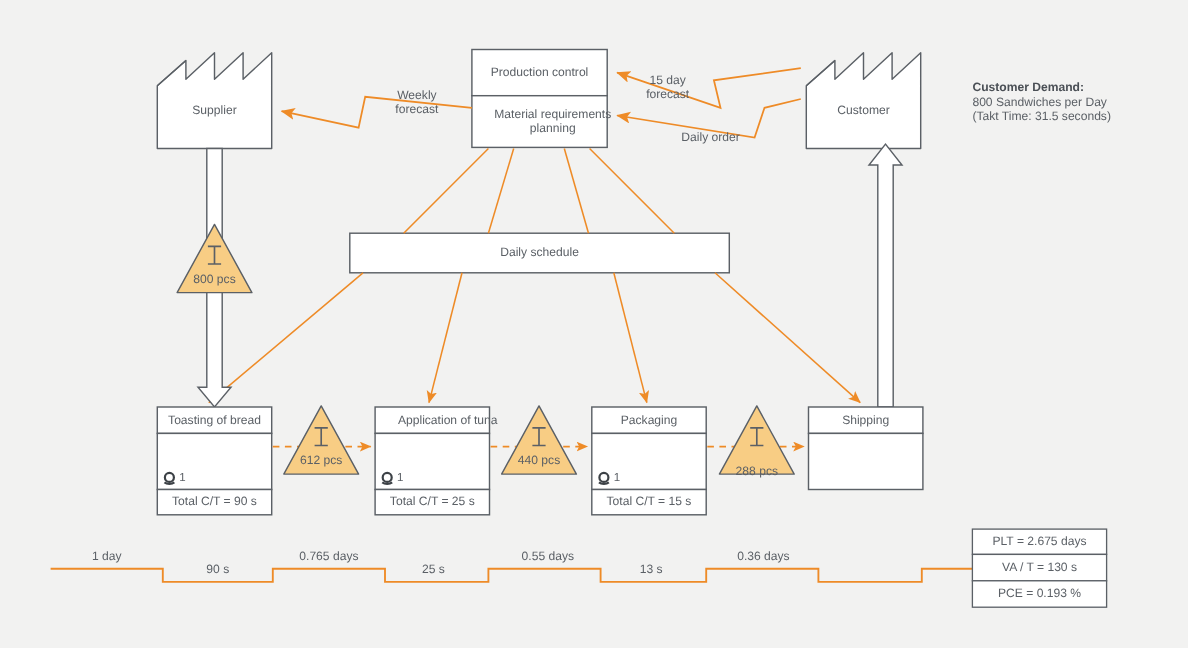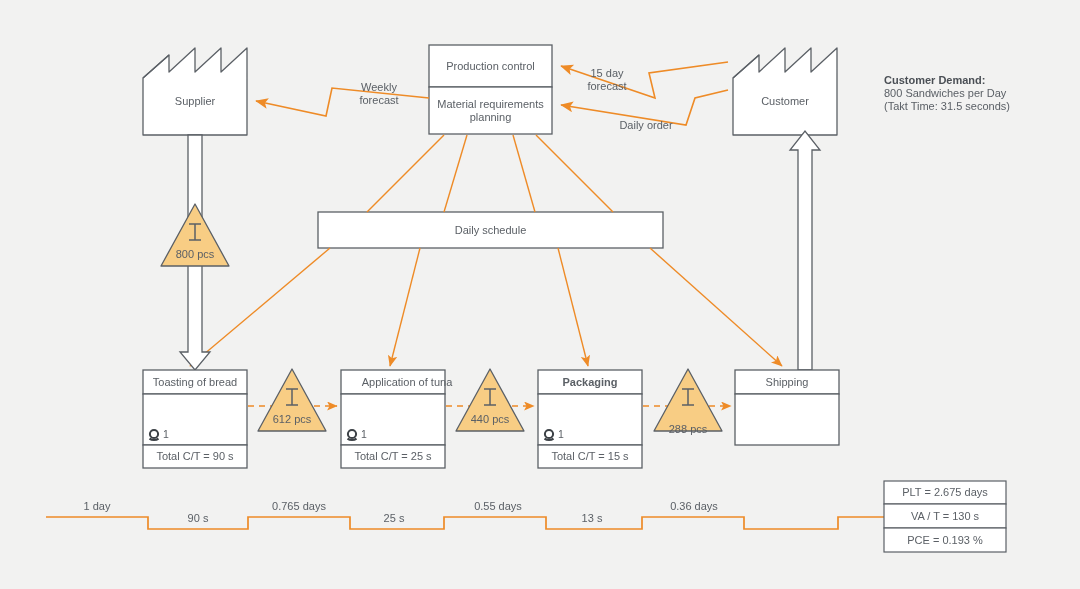--- a/index.html
+++ b/index.html
@@ -191,21 +191,21 @@
       <rect x="884" y="481" width="122" height="23" fill="#ffffff" stroke="#5b6066" stroke-width="1.2"></rect>
       <rect x="884" y="504" width="122" height="24" fill="#ffffff" stroke="#5b6066" stroke-width="1.2"></rect>
       <rect x="884" y="528" width="122" height="24" fill="#ffffff" stroke="#5b6066" stroke-width="1.2"></rect>
     </g>
   </svg>
 
   <div class="boxtext" style="left:143px; top:90px; width:104px; height:22px;">Supplier</div>
   <div class="boxtext" style="left:733px; top:90px; width:104px; height:22px;">Customer</div>
 
   <div class="boxtext" style="left:429px; top:45px; width:123px; height:42px;">Production control</div>
-  <div class="boxtext" style="left:429px; top:87px; width:123px; height:47px; white-space:pre-line;">Material requirements
+  <div class="boxtext" style="left:429px; top:87px; width:123px; height:47px; white-space:pre-line;padding-left:12px;">Material requirements
 planning</div>
   <div class="boxtext" style="left:318px; top:212px; width:345px; height:36px;">Daily schedule</div>
 
   <div class="lbl lbl-c" style="left:340px; top:81px; width:78px;">Weekly
 forecast</div>
   <div class="lbl lbl-c" style="left:572px; top:67px; width:70px;">15 day
 forecast</div>
   <div class="lbl lbl-c" style="left:606px; top:119px; width:80px;">Daily order</div>
 
   <div class="lbl demand-title" style="left:884px; top:74px;">Customer Demand:</div>
@@ -213,21 +213,21 @@
   <div class="lbl" style="left:884px; top:100px;">(Takt Time: 31.5 seconds)</div>
 
   <div class="boxtext" style="left:143px; top:370px; width:104px; height:24px;">Toasting of bread</div>
   <div class="op-count" style="left:163px; top:428px;">1</div>
   <div class="boxtext" style="left:143px; top:445px; width:104px; height:23px;">Total C/T = 90 s</div>
 
   <div class="boxtext" style="left:341px; top:370px; width:104px; height:24px;padding-left:14px;">Application of tuna</div>
   <div class="op-count" style="left:361px; top:428px;">1</div>
   <div class="boxtext" style="left:341px; top:445px; width:104px; height:23px;">Total C/T = 25 s</div>
 
-  <div class="boxtext" style="left:538px; top:370px; width:104px; height:24px;font-weight:bold;">Packaging</div>
+  <div class="boxtext" style="left:538px; top:370px; width:104px; height:24px;">Packaging</div>
   <div class="op-count" style="left:558px; top:428px;">1</div>
   <div class="boxtext" style="left:538px; top:445px; width:104px; height:23px;">Total C/T = 15 s</div>
 
   <div class="boxtext" style="left:735px; top:370px; width:104px; height:24px;">Shipping</div>
 
   <div class="lbl lbl-c" style="left:160px; top:248px; width:70px;">800 pcs</div>
   <div class="lbl lbl-c" style="left:257px; top:413px; width:70px;">612 pcs</div>
   <div class="lbl lbl-c" style="left:455px; top:413px; width:70px;">440 pcs</div>
   <div class="lbl lbl-c" style="left:653px; top:423px; width:70px;">288 pcs</div>
 

